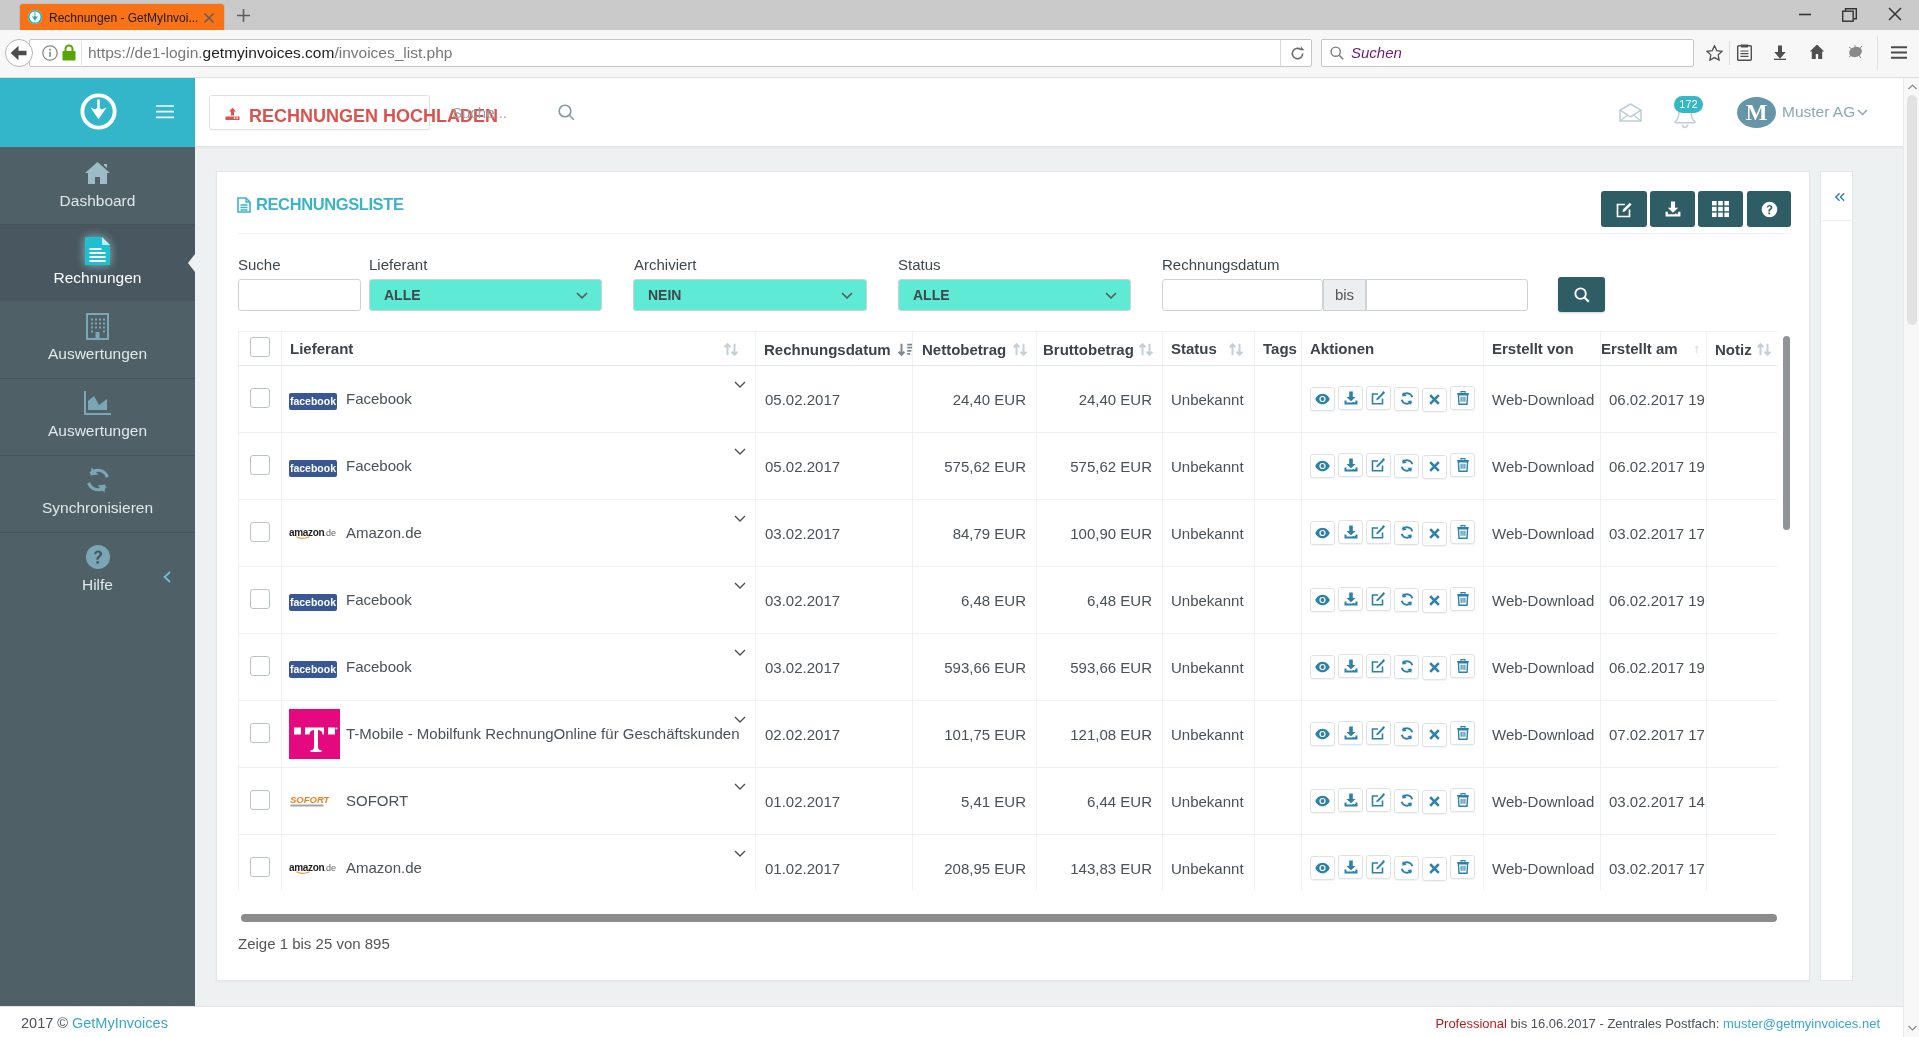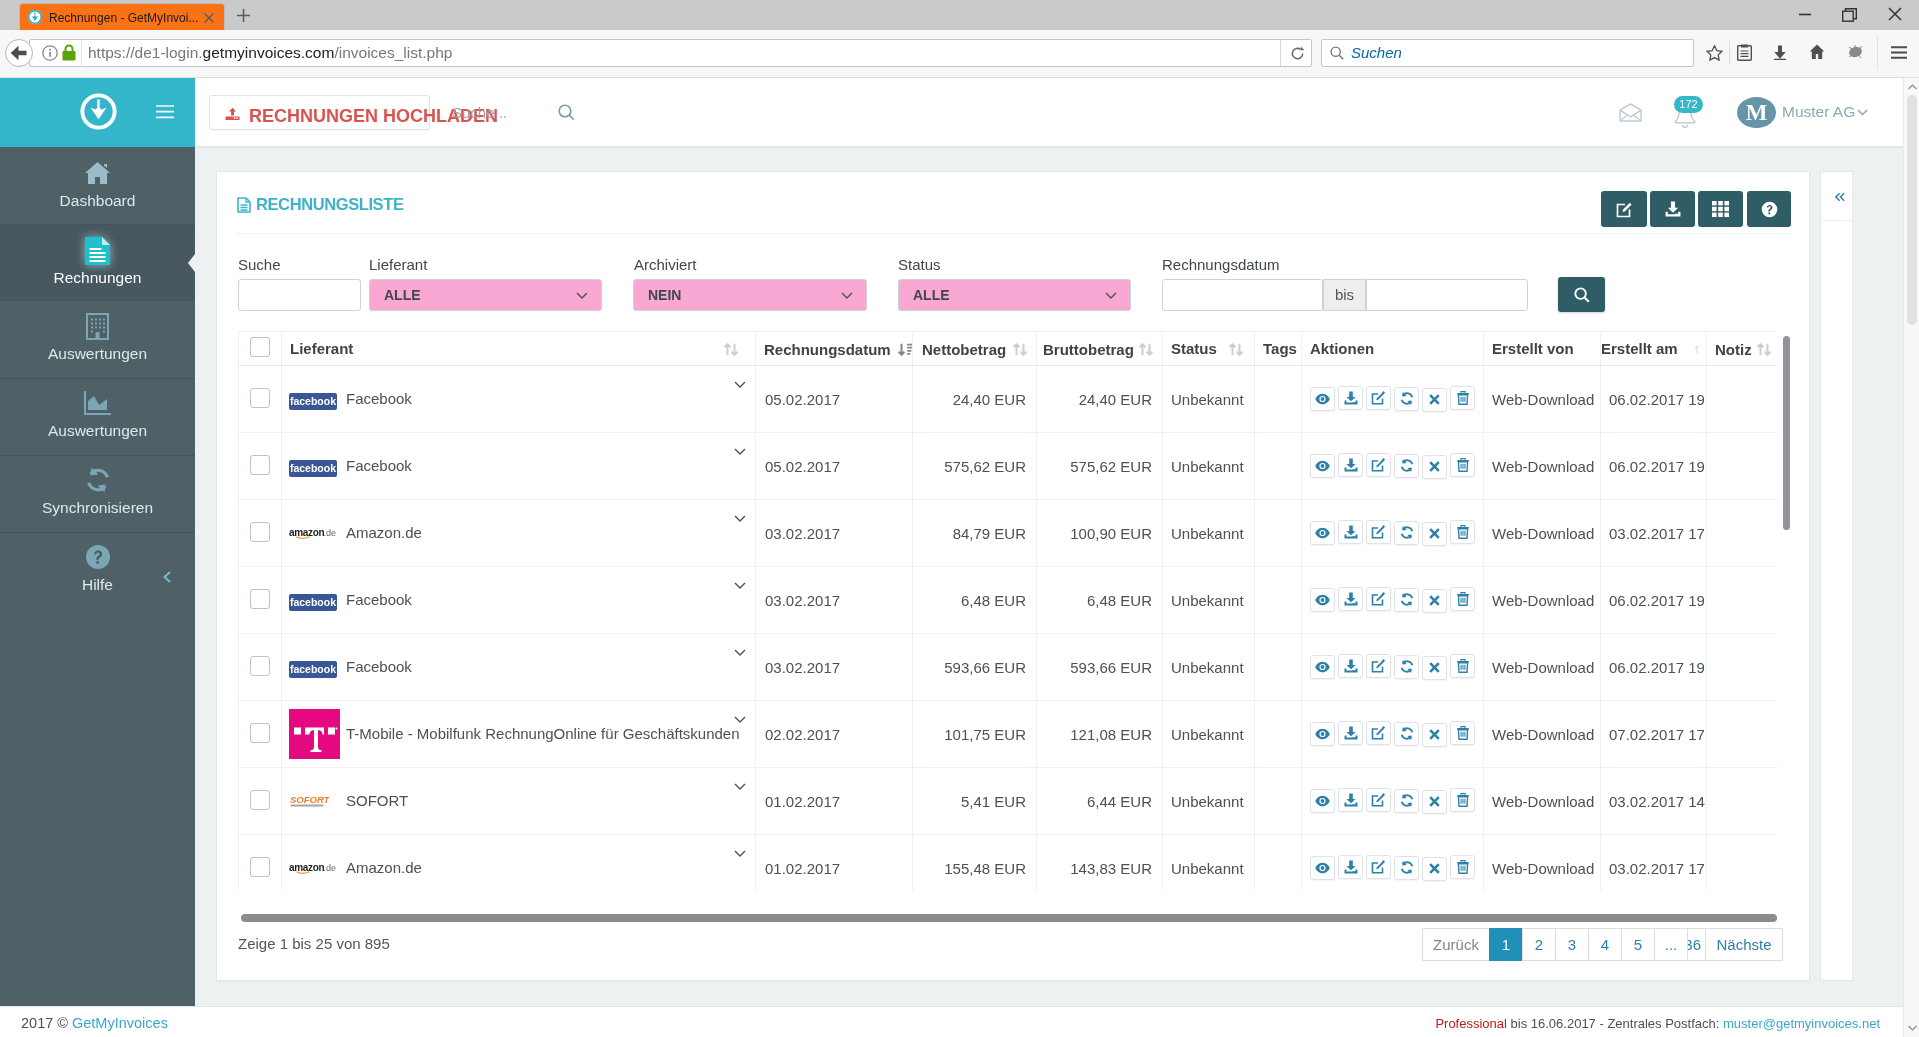--- a/index.html
+++ b/index.html
@@ -22,21 +22,21 @@
 #sidebar{position:absolute;left:0;top:69px;width:195px;height:859px;background:#4f6067}
 .sitem{position:absolute;left:0;width:195px;height:77px;text-align:center;color:#dfe8eb;font-size:15.5px}
 .sitem .lab{position:absolute;width:100%;top:44px;text-align:center}
 .sdiv{position:absolute;left:0;width:195px;height:1px;background:rgba(0,0,0,.12)}
 #footer{position:absolute;left:0;top:928px;width:1919px;height:31px;background:#fff;border-top:1px solid #e4e4e4}
 
 #panel{position:absolute;left:216px;top:93px;width:1594px;height:810px;background:#fff;border:1px solid #e3e7e8;box-shadow:0 1px 2px rgba(0,0,0,.04)}
 #rpanel{position:absolute;left:1820px;top:93px;width:33px;height:810px;background:#fff;border:1px solid #e3e7e8}
 label.flt{position:absolute;color:#3f474d;font-size:15px}
 .inp{position:absolute;height:32px;background:#fff;border:1px solid #ccd2d5;border-radius:3px}
-.sel{position:absolute;height:32px;background:#f9a8d4;border:1px solid #ccd2d5;border-radius:3px;font-weight:bold;color:#40484e;font-size:14px;line-height:30px;padding-left:14px}
+.sel{position:absolute;height:32px;background:#5eead4;border:1px solid #ccd2d5;border-radius:3px;font-weight:bold;color:#40484e;font-size:14px;line-height:30px;padding-left:14px}
 .darkbtn{position:absolute;background:#2e5d66;border-radius:3px;display:flex;align-items:center;justify-content:center}
 
 #tbl{position:absolute;left:21px;top:159px;width:1539px;height:559px;overflow:hidden}
 table{border-collapse:collapse;table-layout:fixed;width:1539px}
 th,td{border:1px solid #eef1f2;font-size:15px;overflow:hidden;white-space:nowrap}
 th{height:34px;text-align:left;color:#3c434a;font-size:15px;border-bottom:1px solid #e4e8e9;position:relative}
 td{height:67px;color:#4a5157;position:relative}
 .num{text-align:right;padding-right:10px}
 .cb{width:20px;height:20px;border:1px solid #b9c3c8;border-radius:3px;background:#fff;display:inline-block}
 .abtn{width:25px;height:24px;background:#fff;border:1px solid #dfe3e5;border-radius:3px;display:inline-flex;align-items:center;justify-content:center;margin:0 1.5px;box-shadow:0 1px 1px rgba(0,0,0,.05)}
@@ -93,21 +93,21 @@
       <rect x="0.5" y="7" width="13" height="9.5" rx="1.2" fill="#57a506"></rect>
       <path d="M3.5 7V5a3.5 3.5 0 0 1 7 0v2" fill="none" stroke="#57a506" stroke-width="2"></path>
     </svg>
   <div class="abs" style="left:81px;top:11.0px;width:1px;height:24px;background:#e0e0e0"></div>
   <div class="abs" style="left:88px;top:14.0px;font-size:15.5px;color:#777">https://de1-login.<span style="color:#222">getmyinvoices.com</span>/invoices_list.php</div>
   <div class="searchbox"></div>
   <svg class="abs" style="left:1330px;top:16.0px" width="14" height="14" viewBox="0 0 14 14">
       <circle cx="5.7" cy="5.7" r="4.6" fill="none" stroke="#7a7a7a" stroke-width="1.4"></circle>
       <path d="M9.2 9.2l4 4" stroke="#7a7a7a" stroke-width="1.6"></path>
     </svg>
-  <div class="abs" style="left:1351px;top:14.0px;font-size:15px;font-style:italic;color:#0369a1">Suchen</div>
+  <div class="abs" style="left:1351px;top:14.0px;font-size:15px;font-style:italic;color:#701a75">Suchen</div>
   <svg class="abs" style="left:1706px;top:15.0px" width="17" height="16" viewBox="0 0 17 16">
       <path d="M8.5 0.8l2.3 4.8 5.2.7-3.8 3.6.9 5.2-4.6-2.5-4.6 2.5.9-5.2L1 6.3l5.2-.7z" fill="none" stroke="#4f4f4f" stroke-width="1.3"></path>
     </svg>
   <div class="abs" style="left:1729px;top:11.0px;width:1px;height:24px;background:#dcdcdc"></div>
   <svg class="abs" style="left:1737px;top:14.0px" width="15" height="17" viewBox="0 0 15 17">
       <rect x="0.7" y="1.7" width="13.6" height="14.6" rx="1" fill="none" stroke="#4f4f4f" stroke-width="1.4"></rect>
       <rect x="4" y="0.5" width="7" height="3" fill="#4f4f4f"></rect>
       <path d="M3.5 7h8M3.5 9.7h8M3.5 12.4h8" stroke="#4f4f4f" stroke-width="1.2"></path>
     </svg>
   <svg class="abs" style="left:1773px;top:15.0px" width="14" height="15" viewBox="0 0 14 15">
@@ -758,21 +758,21 @@
                     <path d="M7.5 10.8c3.2 2 8.6 2.1 12.3.2" fill="none" stroke="#f19c38" stroke-width="1.2"></path>
                     <path d="M20 9.9l.5 1.7-1.8-.3" fill="#f19c38"></path>
                   </svg>
                 </span>
                 <span class="abs" style="left:64px;top:24px">Amazon.de</span>
                 <svg class="abs" style="right:9px;top:15px" width="12" height="8" viewBox="0 0 12 8">
                   <path d="M1 1l5 5 5-5" fill="none" stroke="#4a5157" stroke-width="1.4"></path>
                 </svg>
               </td>
 <td style="padding-left:9px">01.02.2017</td>
-<td class="num">155,48 EUR</td>
+<td class="num">208,95 EUR</td>
 <td class="num">143,83 EUR</td>
 <td style="padding-left:8px">Unbekannt</td>
 <td></td>
 <td style="text-align:center"><span class="abtn">
                   <svg width="15" height="12" viewBox="0 0 15 12">
                     <path d="M7.5 0.7C3.8 0.7 1.2 3.5 0.3 6c.9 2.5 3.5 5.3 7.2 5.3s6.3-2.8 7.2-5.3C13.8 3.5 11.2 0.7 7.5 0.7z" fill="#2d81a8"></path>
                     <circle cx="7.5" cy="6" r="3.1" fill="#fff"></circle>
                     <circle cx="7.5" cy="6" r="1.9" fill="#2d81a8"></circle>
                   </svg>
                 </span><span class="abtn">
@@ -810,33 +810,20 @@
 <td style="padding-left:8px">Web-Download</td>
 <td style="padding-left:8px">03.02.2017 17:0</td>
 <td></td>
 </tr>
   </tbody>
         </table>
   </div>
   <div class="abs" style="left:1566px;top:164px;width:7px;height:194px;background:#909498;border-radius:4px"></div>
   <div class="abs" style="left:24px;top:742px;width:1536px;height:8px;background:#8c8c8c;border-radius:4px"></div>
   <div class="abs" style="left:21px;top:763px;color:#555">Zeige 1 bis 25 von 895</div>
-  <div class="pg" style="left:1206px">
-    <div style="width:68px;color:#7e868d">Zurück</div>
-    <div style="width:34px;background:#2090b8;border-color:#2090b8;color:#fff">1</div>
-    <div style="width:34px">2</div>
-    <div style="width:34px">3</div>
-    <div style="width:34px">4</div>
-    <div style="width:34px">5</div>
-    <div style="width:34px">...</div>
-    <div style="width:19px;overflow:hidden;justify-content:flex-end">
-          <span style="margin-right:4px">36</span>
-        </div>
-    <div style="width:78px">Nächste</div>
-  </div>
 </div>
 <div id="rpanel">
   <svg class="abs" style="left:14px;top:20px" width="10" height="10" viewBox="0 0 12 11">
         <path d="M5.5 1L1 5.5 5.5 10M11 1L6.5 5.5 11 10" fill="none" stroke="#2e7ea3" stroke-width="1.7"></path>
       </svg>
   <div class="abs" style="left:0;top:48px;width:31px;height:1px;background:#eee"></div>
 </div>
 <div id="footer">
   <div class="abs" style="left:21px;top:8px;font-size:14.5px;color:#4a5157">2017 © <span style="color:#39a7c9">GetMyInvoices</span></div>
   <div class="abs" style="right:39px;top:9px;font-size:13px;color:#4a5157"><span style="color:#b91c1c">Professional</span> bis 16.06.2017 - Zentrales Postfach: <span style="color:#39a7c9">muster@getmyinvoices.net</span></div>

